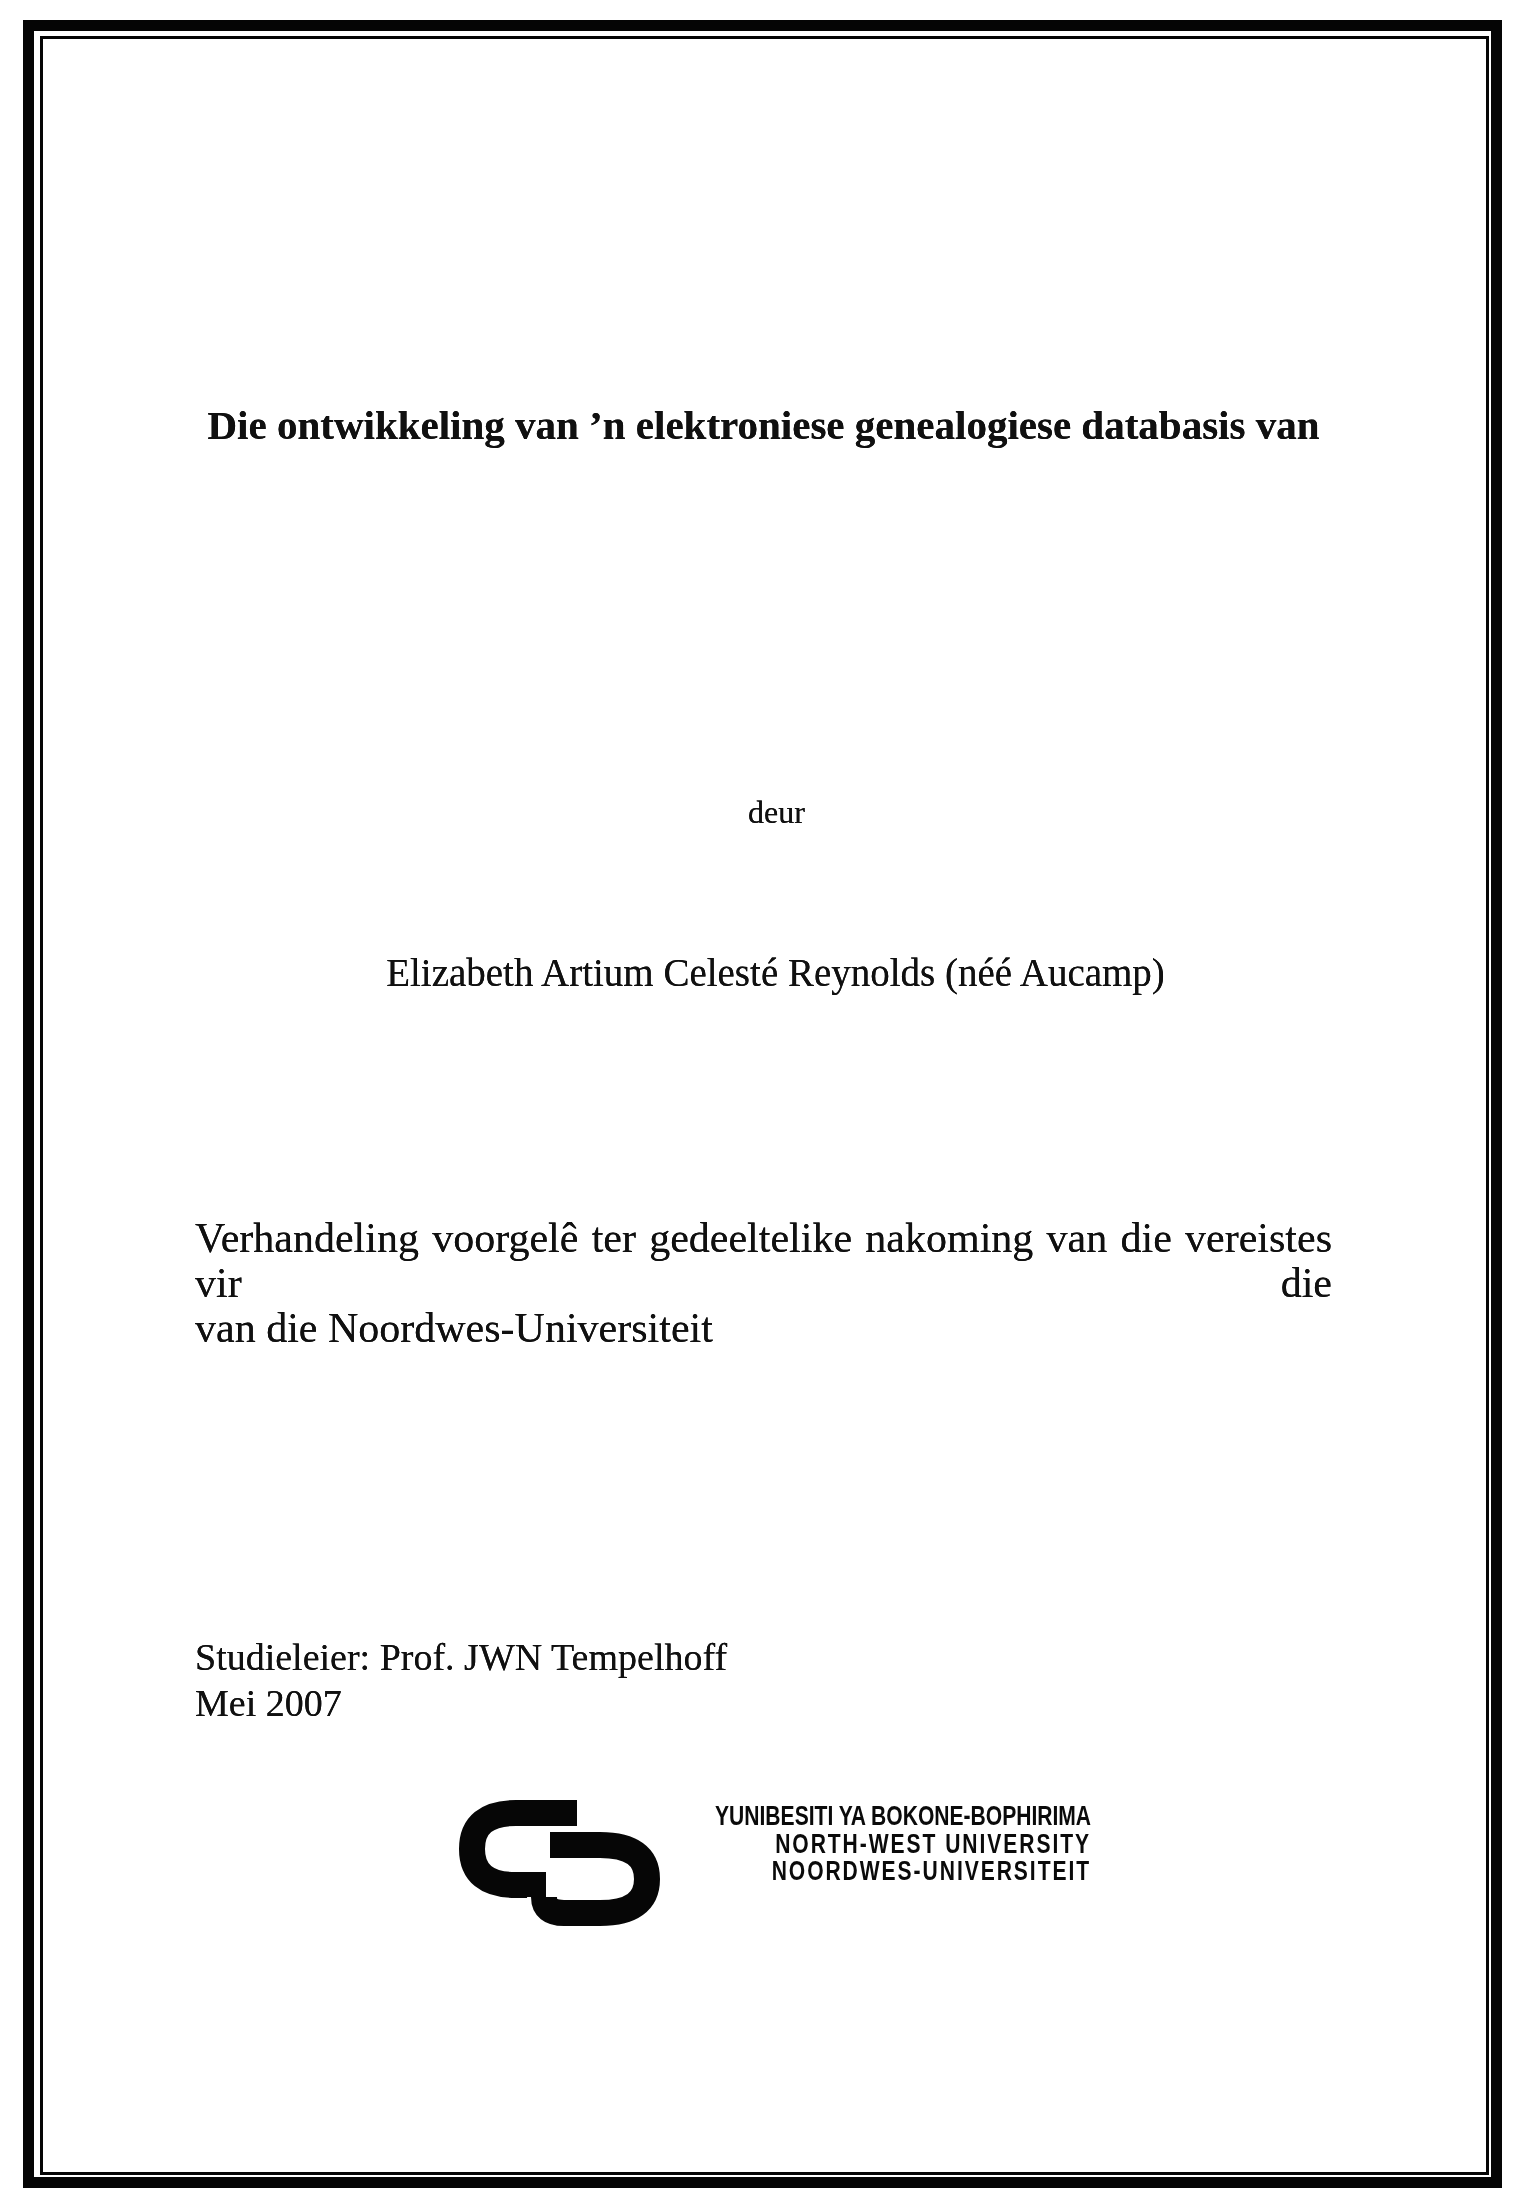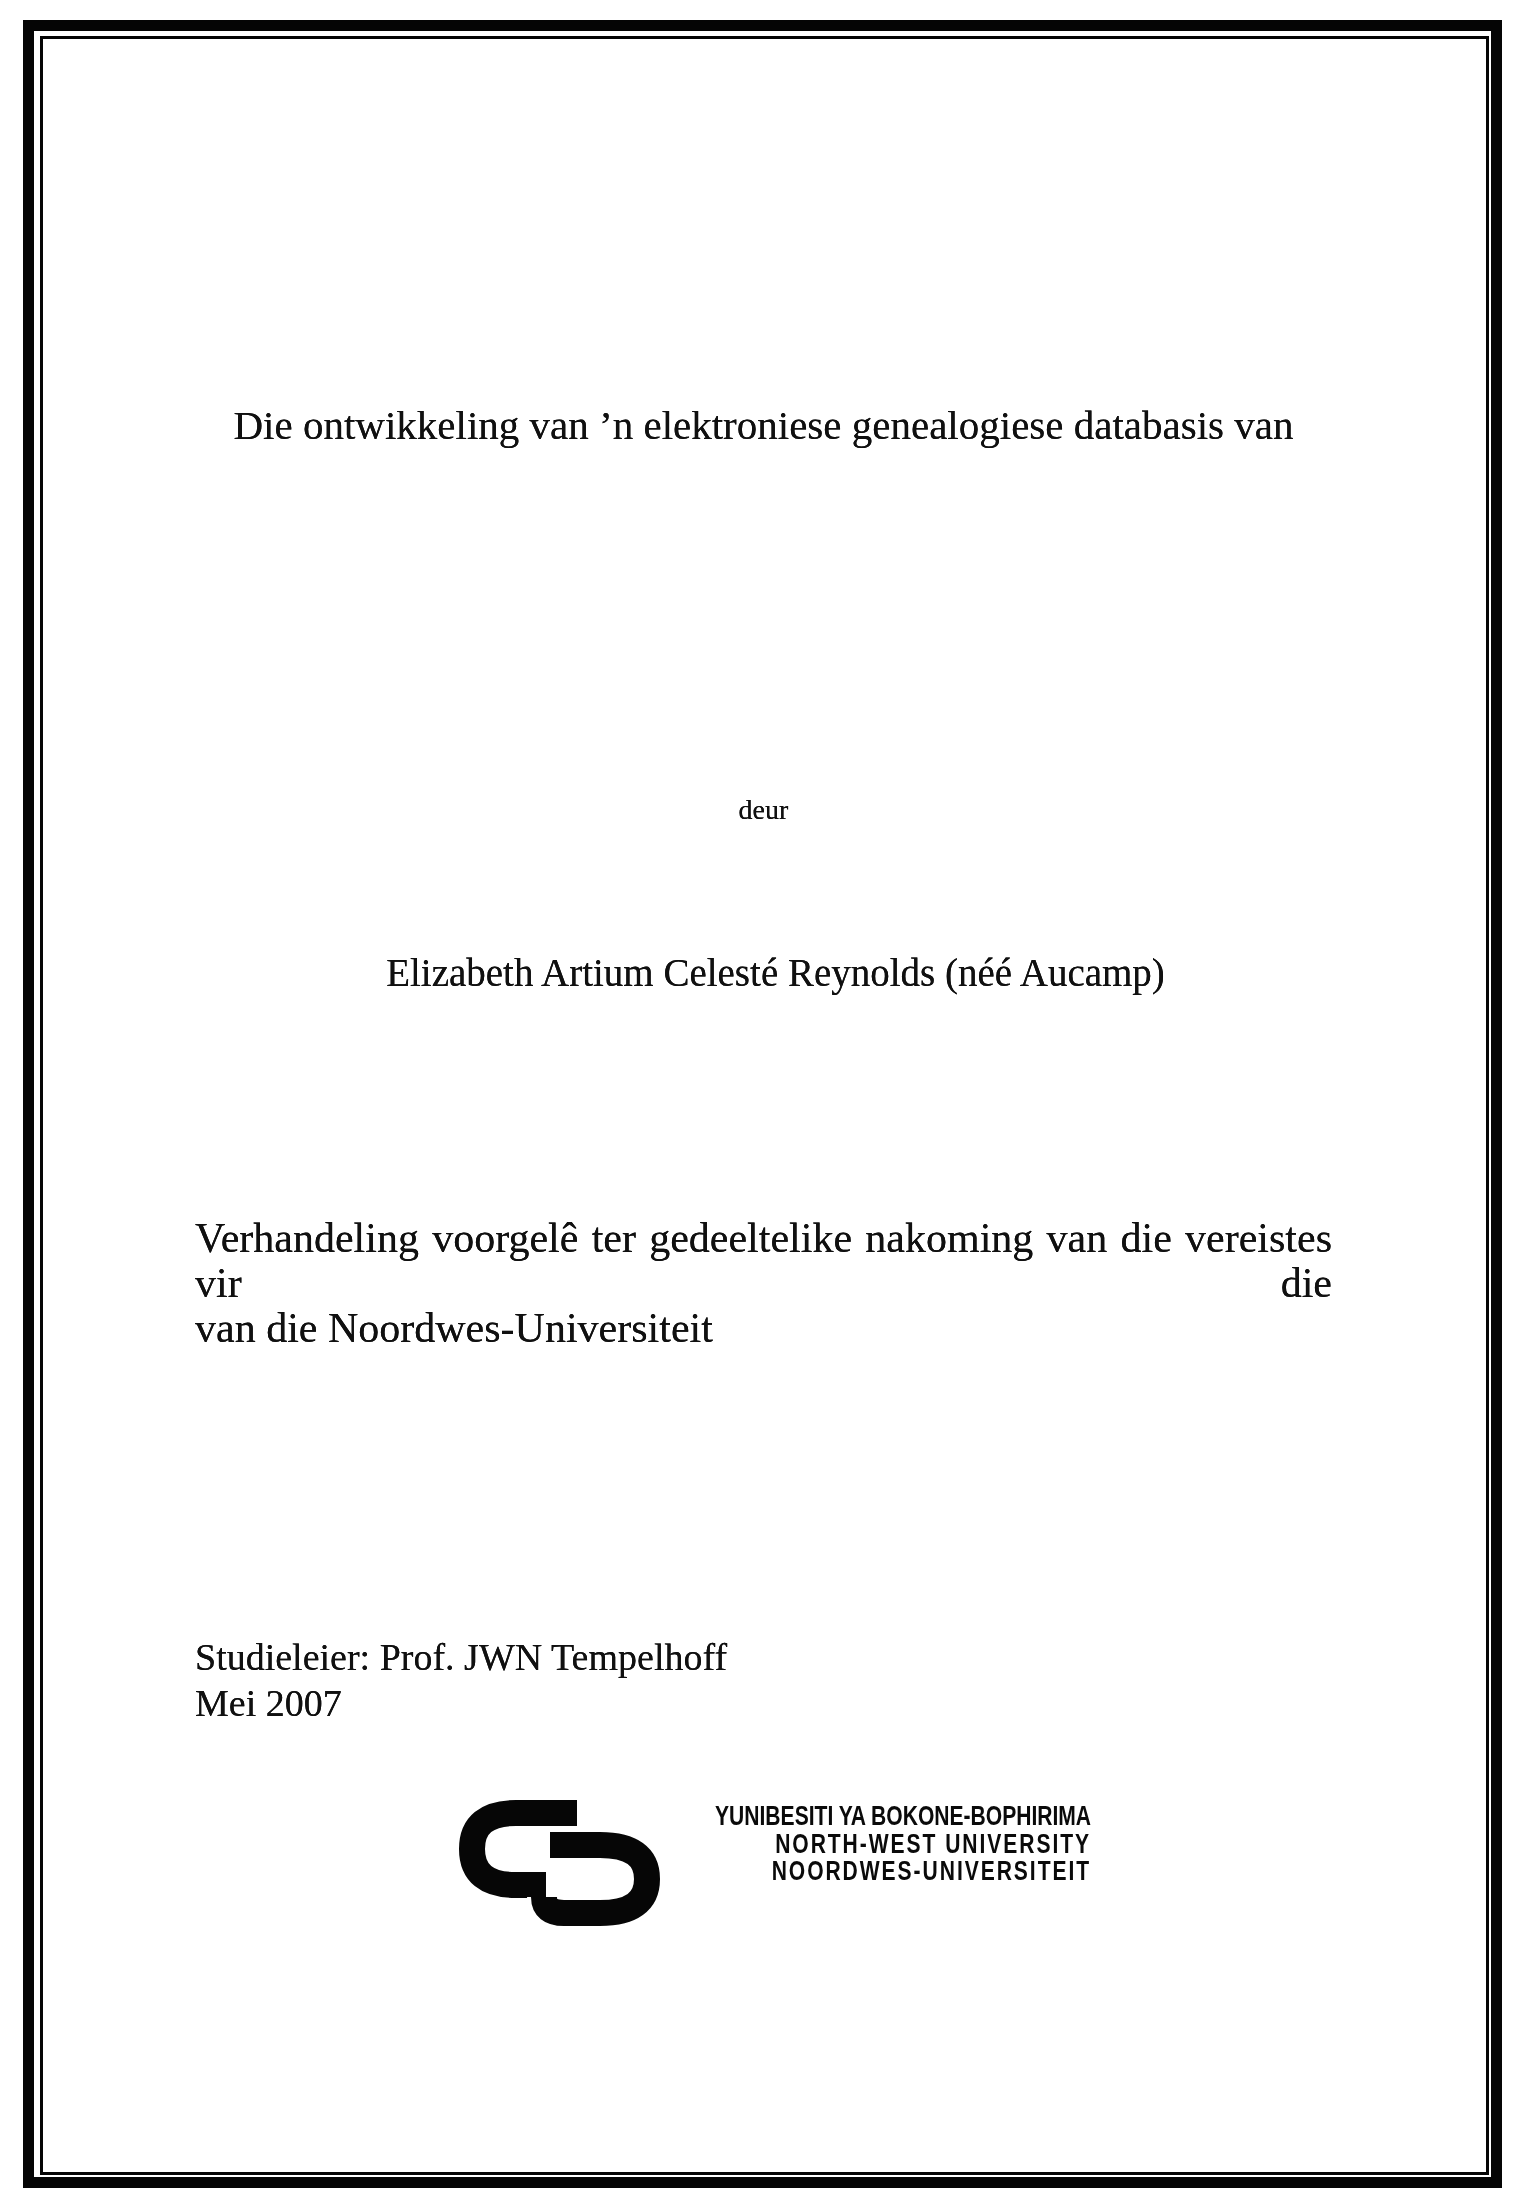--- a/index.html
+++ b/index.html
@@ -26,26 +26,27 @@
     border: 3px solid #050505;
   }
   .ink { text-shadow: 0 0 0.6px currentColor; } 
 
   .title-block {
     position: absolute;
     left: 195px; top: 388px; width: 1137px;
     text-align: center;
     font-size: 41px;
     line-height: 74px;
+    font-weight: bold;
   }
   .byline-label {
     position: absolute;
-    left: 195px; top: 794px; width: 1137px;
+    left: 208px; top: 794px; width: 1137px;
     text-align: center;
-    font-size: 28px;
+    font-size: 32px;
   }
   .author-line {
     position: absolute;
     left: 195px; top: 950px; width: 1137px;
     text-indent: 24px;
     text-align: center;
     font-size: 39px;
   }
   .statement-block {
     position: absolute;

